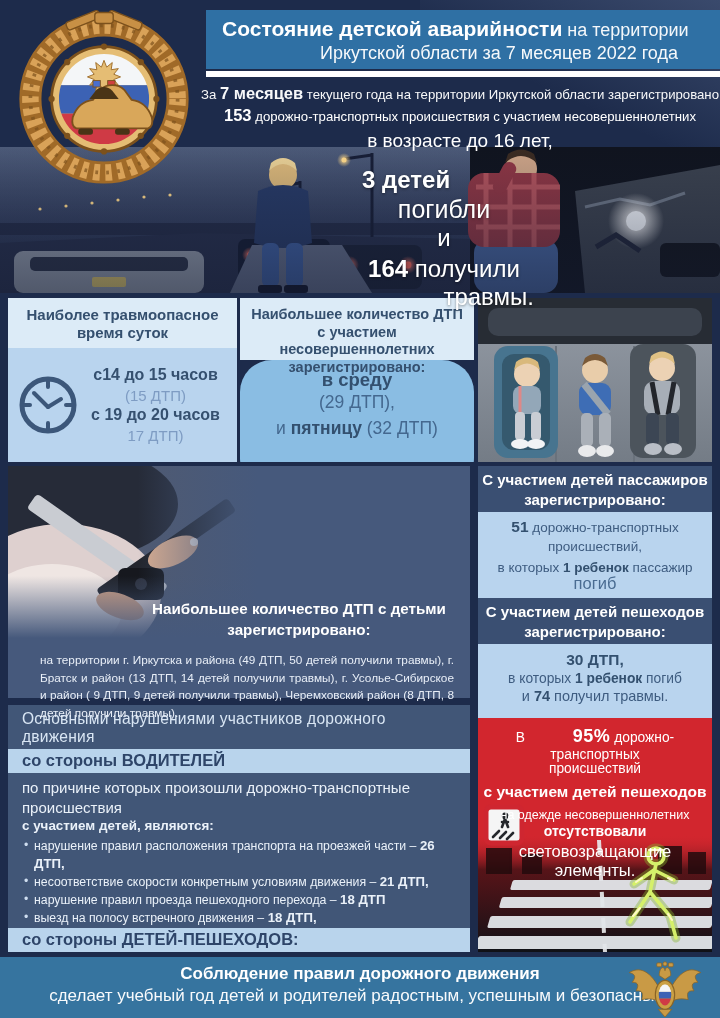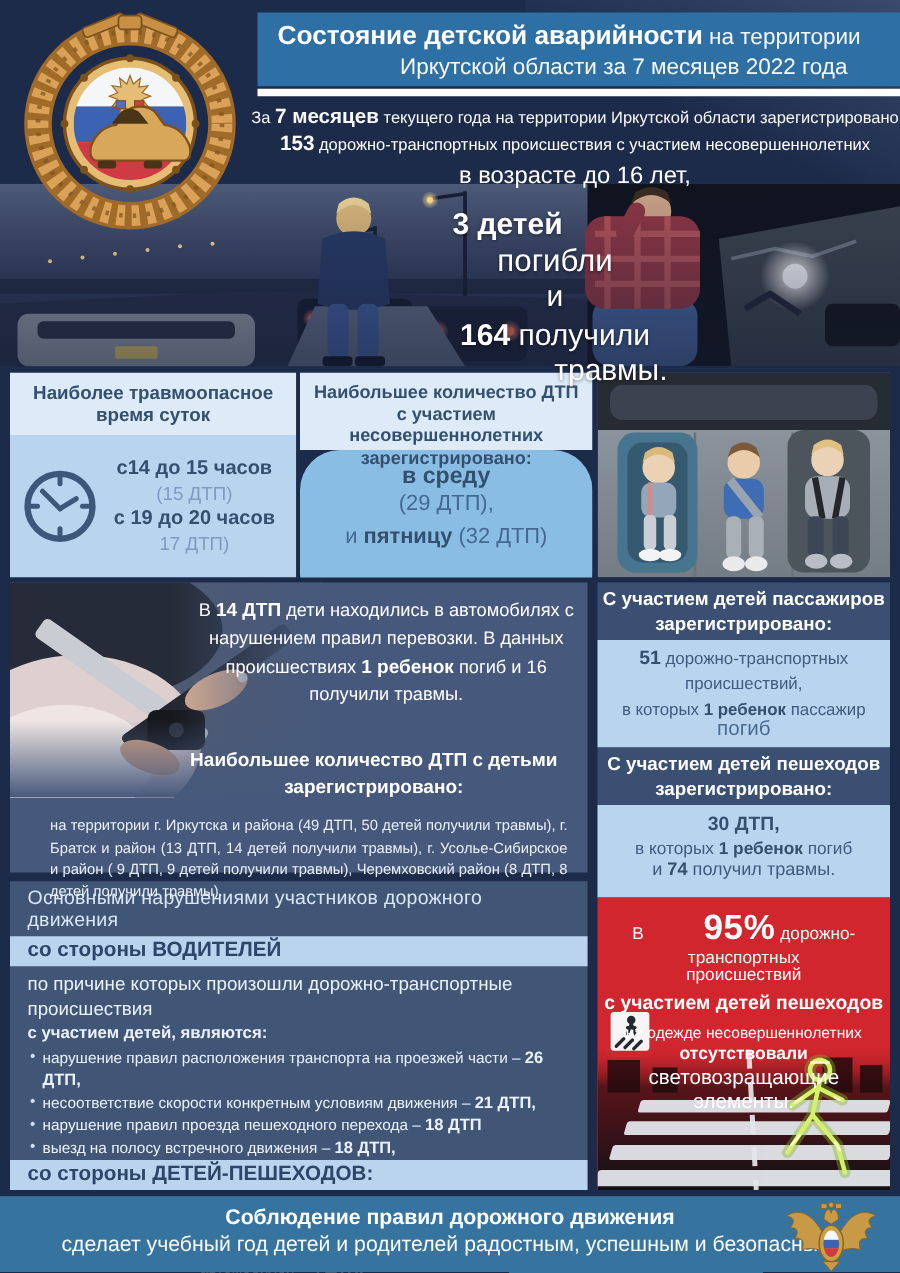--- a/index.html
+++ b/index.html
@@ -90,21 +90,21 @@
   .pd1{font-size:15.5px;font-weight:bold;color:#33506f;}
   .pd2{font-size:13.8px;margin-top:2px;}
   .pd2 .b,.pd3 .b{font-weight:bold;color:#33506f;}
   .pd3{font-size:14.5px;margin-top:2px;}
 
   .red-block{left:478px;top:718px;width:234px;height:234px;background:var(--red);overflow:hidden;}
   .crosswalk{position:absolute;left:0;bottom:0;width:234px;height:118px;}
   .ped-sign{position:absolute;left:5px;top:86px;width:42px;height:42px;z-index:1;}
   .red-text{position:relative;z-index:2;text-align:center;padding-top:8px;}
   .rb1{font-size:13.8px;}
-  .rb1 .pct{font-weight:bold;font-size:28px;letter-spacing:.5px;margin-left:44px;}
+  .rb1 .pct{font-weight:bold;font-size:18px;letter-spacing:.5px;margin-left:44px;}
   .rb2{font-size:13.8px;margin-top:-1px;}
   .rb3{font-size:15.5px;font-weight:bold;margin-top:7px;}
   .rb4{font-size:12.5px;margin-top:7px;}
   .rb5{font-size:14px;font-weight:bold;margin-top:1px;}
   .rb6{font-size:16.5px;margin-top:3px;}
   .rb7{font-size:16.5px;}
 
   
   .violations{left:8px;top:705px;width:462px;height:247px;background:var(--violations-slate);color:#eaf1f9;}
   .v-title{font-size:15.6px;color:#d9e6f4;padding:5px 10px 3px 14px;letter-spacing:.2px;}
@@ -394,21 +394,20 @@
             <ellipse cx="165" cy="86" rx="27" ry="13" fill="#d7ad92"></ellipse>
           </g>
         <circle cx="186" cy="76" r="4" fill="#f2e9e4"></circle>
         <g transform="rotate(20 112 140)">
             <ellipse cx="112" cy="140" rx="25" ry="12" fill="#cfa084"></ellipse>
           </g>
         <rect x="130" y="0" width="120" height="172" fill="url(#fadeR)"></rect>
         <rect x="0" y="110" width="250" height="62" fill="url(#fadeB)"></rect>
       </svg>
     </div>
-    <div class="abs t-p1"><span>В </span><span class="b">14 ДТП</span><span> дети находились в автомобилях с нарушением правил перевозки. В данных происшествиях </span><span class="b">1 ребенок</span><span> погиб и 16 получили травмы.</span></div>
     <div class="abs t-sub">Наибольшее количество ДТП с детьми зарегистрировано:</div>
     <div class="abs t-terr">на территории г. Иркутска и района (49 ДТП, 50 детей получили травмы), г. Братск и район (13 ДТП, 14 детей получили травмы), г. Усолье-Сибирское и район ( 9 ДТП, 9 детей получили травмы), Черемховский район (8 ДТП, 8 детей получили травмы).</div>
   </div>
 
   <div class="abs rc-h h1">С участием детей пассажиров зарегистрировано:</div>
   <div class="abs rc-body body1">
     <div class="pb1"><span class="b">51</span><span> дорожно-транспортных происшествий,</span></div>
     <div class="pb2"><span>в которых </span><span class="b">1 ребенок</span><span> пассажир</span></div>
     <div class="pb3">погиб</div>
     <div class="pb4"><span>и </span><span class="b">57 детей</span><span> получили травмы.</span></div>

